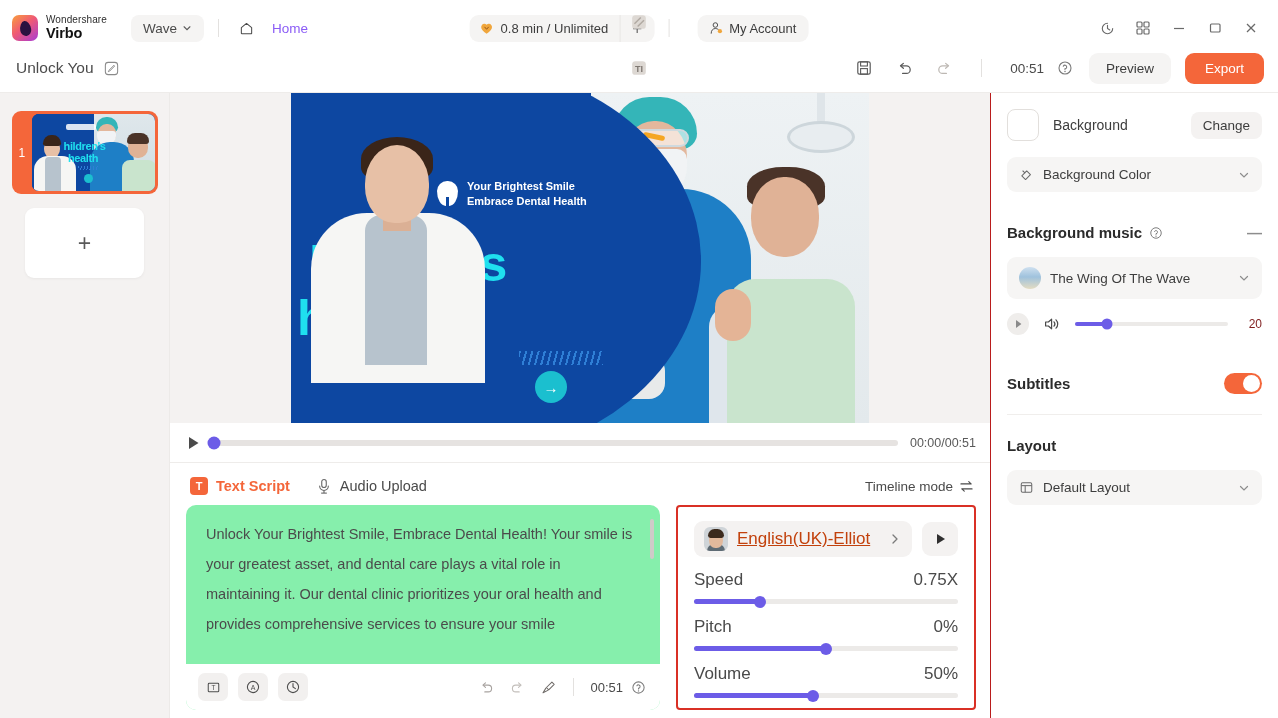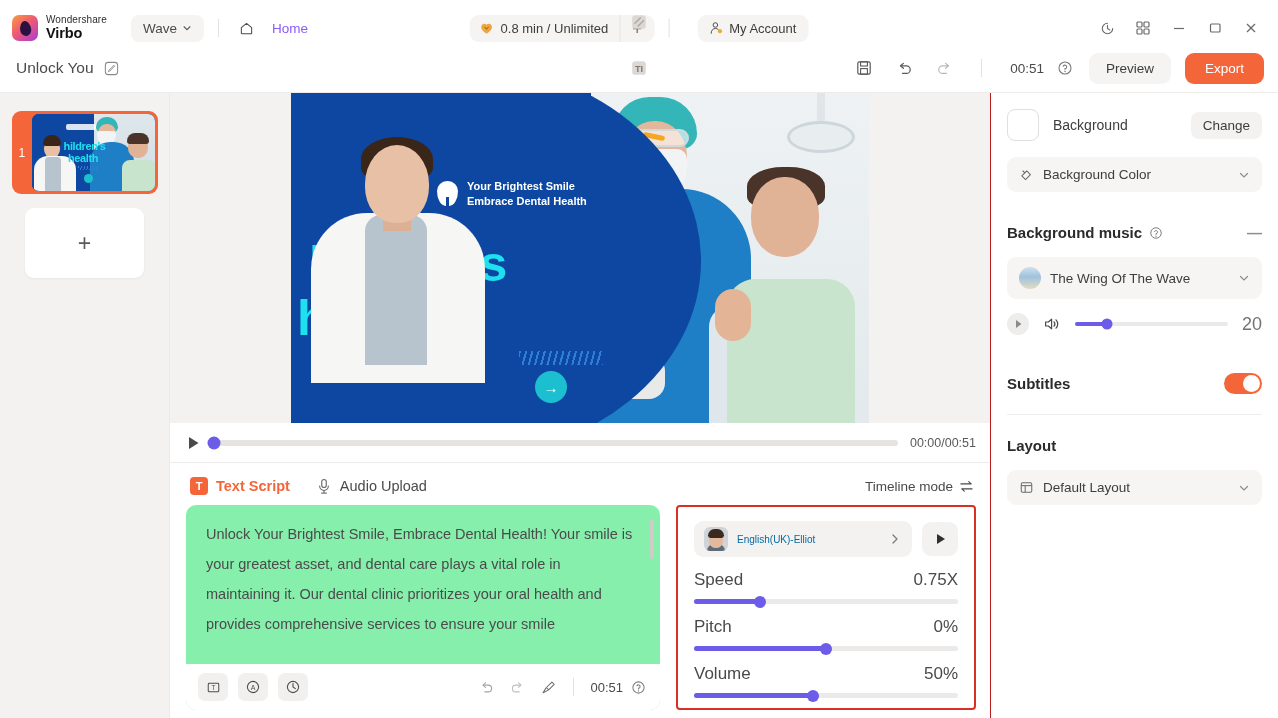--- a/index.html
+++ b/index.html
@@ -288,21 +288,21 @@
     flex: 1; display: flex; align-items: center; gap: 9px;
     background: #f4f2f1; border-radius: 9px; padding: 6px 10px; cursor: pointer;
   }
   .voice-avatar {
     width: 24px; height: 24px; border-radius: 6px; overflow: hidden; position: relative;
     background: #cfd4d8; flex: none;
   }
   .va-face { position: absolute; left: 5px; top: 5px; width: 14px; height: 16px; border-radius: 50% 50% 45% 45%; background: #e2b99c; }
   .va-hair { position: absolute; left: 4px; top: 2px; width: 16px; height: 9px; border-radius: 8px 8px 3px 3px; background: #3b2a1d; }
   .va-body { position: absolute; left: 3px; bottom: 0; width: 18px; height: 7px; border-radius: 8px 8px 0 0; background: #5e6b74; }
-  .voice-name { flex: 1; font-size: 10px; color: #0369a1; }
+  .voice-name { flex: 1; font-size: 17px; color: #c2410c; text-decoration: underline; }
   .voice-play {
     width: 36px; height: 34px; border-radius: 9px; background: #f4f2f1;
     display: flex; align-items: center; justify-content: center; cursor: pointer; color: #2f2f2f;
   }
   .slider-block { margin-top: 9px; }
   .slider-head { display: flex; align-items: center; font-size: 17px; color: #4a4a4a; }
   .slider-val { margin-left: auto; color: #4a4a4a; }
   .slider-rail {
     margin-top: 9px; height: 5px; border-radius: 3px; background: #eceae8; position: relative; cursor: pointer;
   }
@@ -344,21 +344,21 @@
     background: linear-gradient(180deg,#cfe0ef 0%,#9fc2dd 45%,#e4dcc2 100%);
   }
   .music-row { margin-top: 14px; display: flex; align-items: center; gap: 14px; }
   .music-play {
     width: 22px; height: 22px; border-radius: 50%; background: #efedeb;
     display: flex; align-items: center; justify-content: center; cursor: pointer; color: #8a8a8a;
   }
   .vol-rail { flex: 1; height: 4px; border-radius: 2px; background: #eceae8; position: relative; cursor: pointer; }
   .vol-fill { position: absolute; left: 0; top: 0; height: 4px; border-radius: 2px; background: #6c5ce7; }
   .vol-knob { position: absolute; top: 50%; transform: translate(-50%,-50%); width: 11px; height: 11px; border-radius: 50%; background: #6c5ce7; }
-  .vol-val { font-size: 18px; color: #737373; min-width: 20px; text-align: center; }
+  .vol-val { font-size: 12px; color: #7f1d1d; min-width: 20px; text-align: right; }
   .sub-row { display: flex; align-items: center; margin-top: 38px; }
   .sub-title { font-size: 15px; font-weight: bold; color: #2b2b2b; }
   .toggle {
     margin-left: auto; width: 38px; height: 21px; border-radius: 11px;
     background: #f4663a; position: relative; cursor: pointer;
   }
   .toggle-knob { position: absolute; right: 2px; top: 2px; width: 17px; height: 17px; border-radius: 50%; background: #fff; }
   .hr { height: 1px; background: #f0eeec; margin-top: 20px; }
   .layout-title { font-size: 15px; font-weight: bold; color: #2b2b2b; margin-top: 22px; }
   svg { display: block; }

